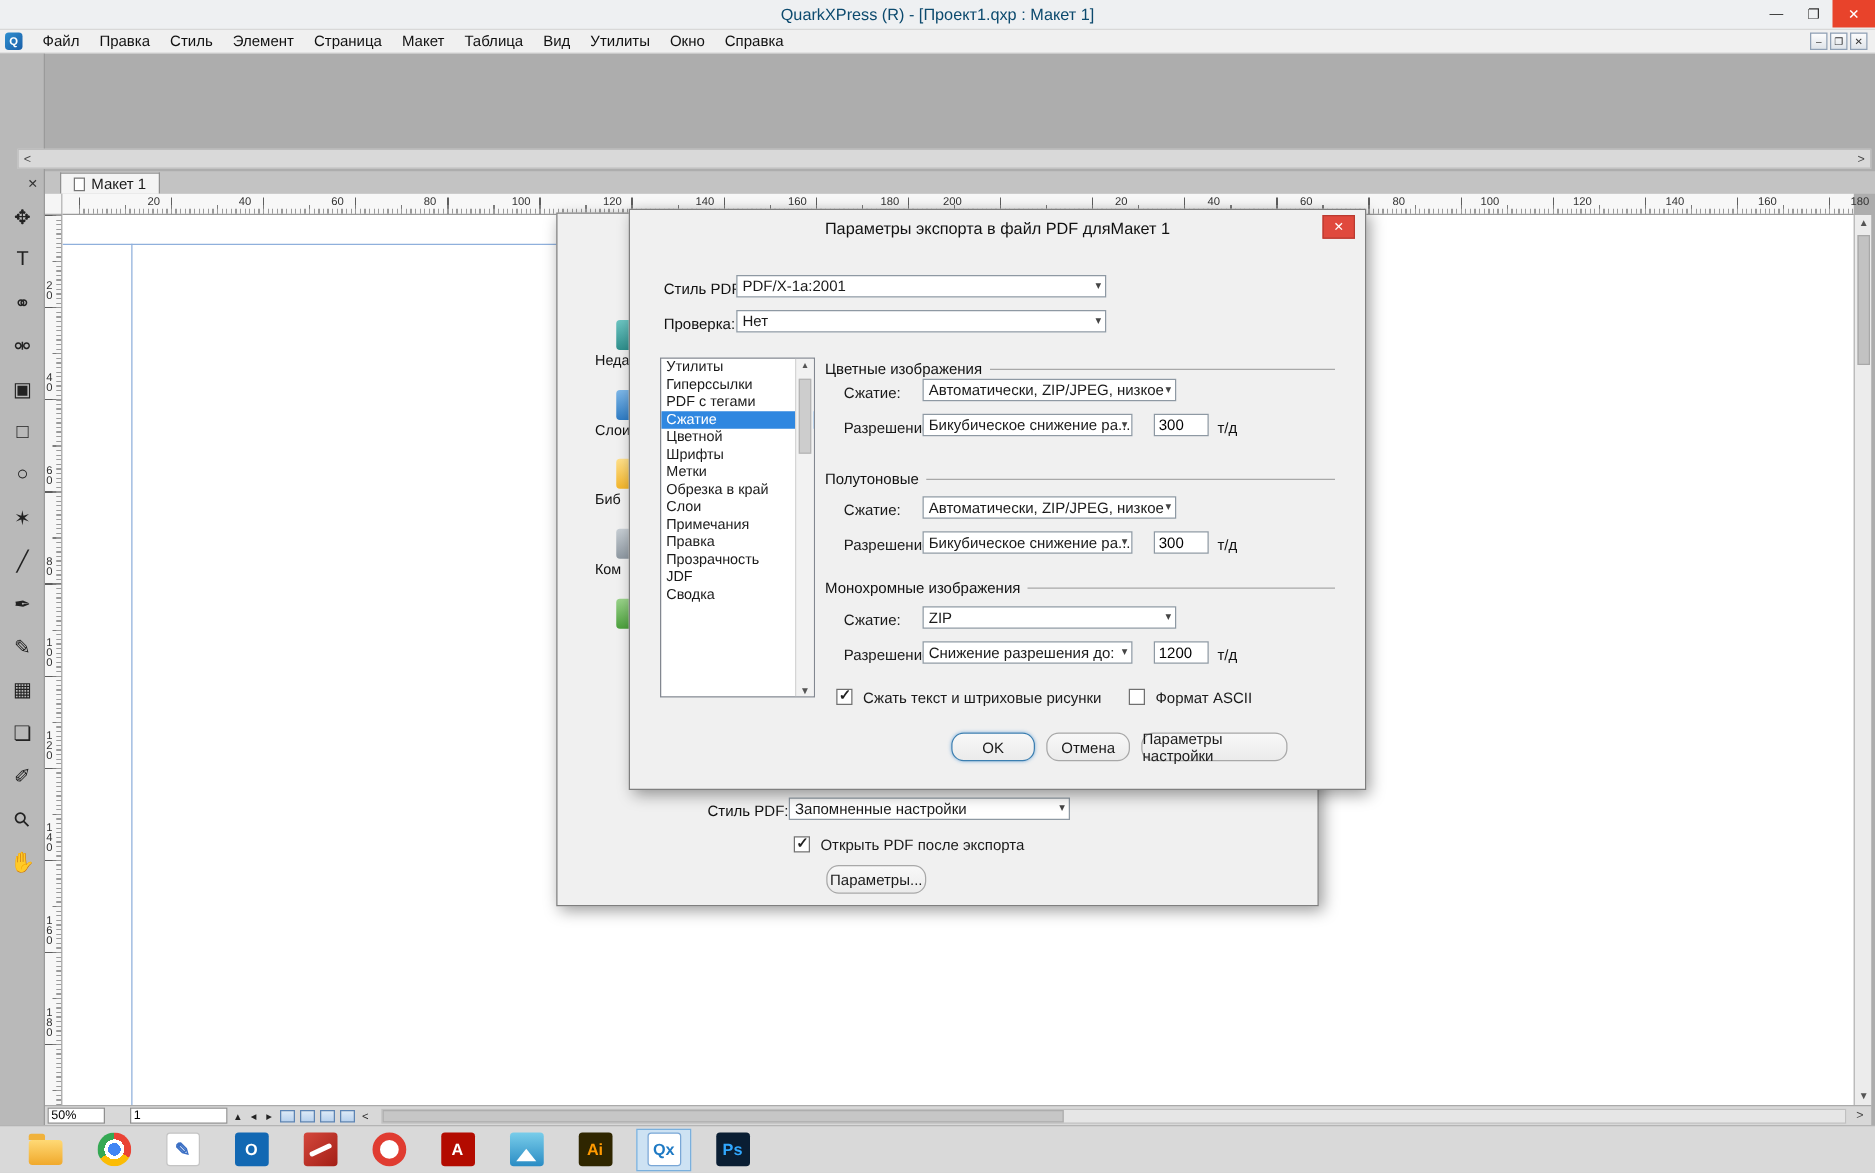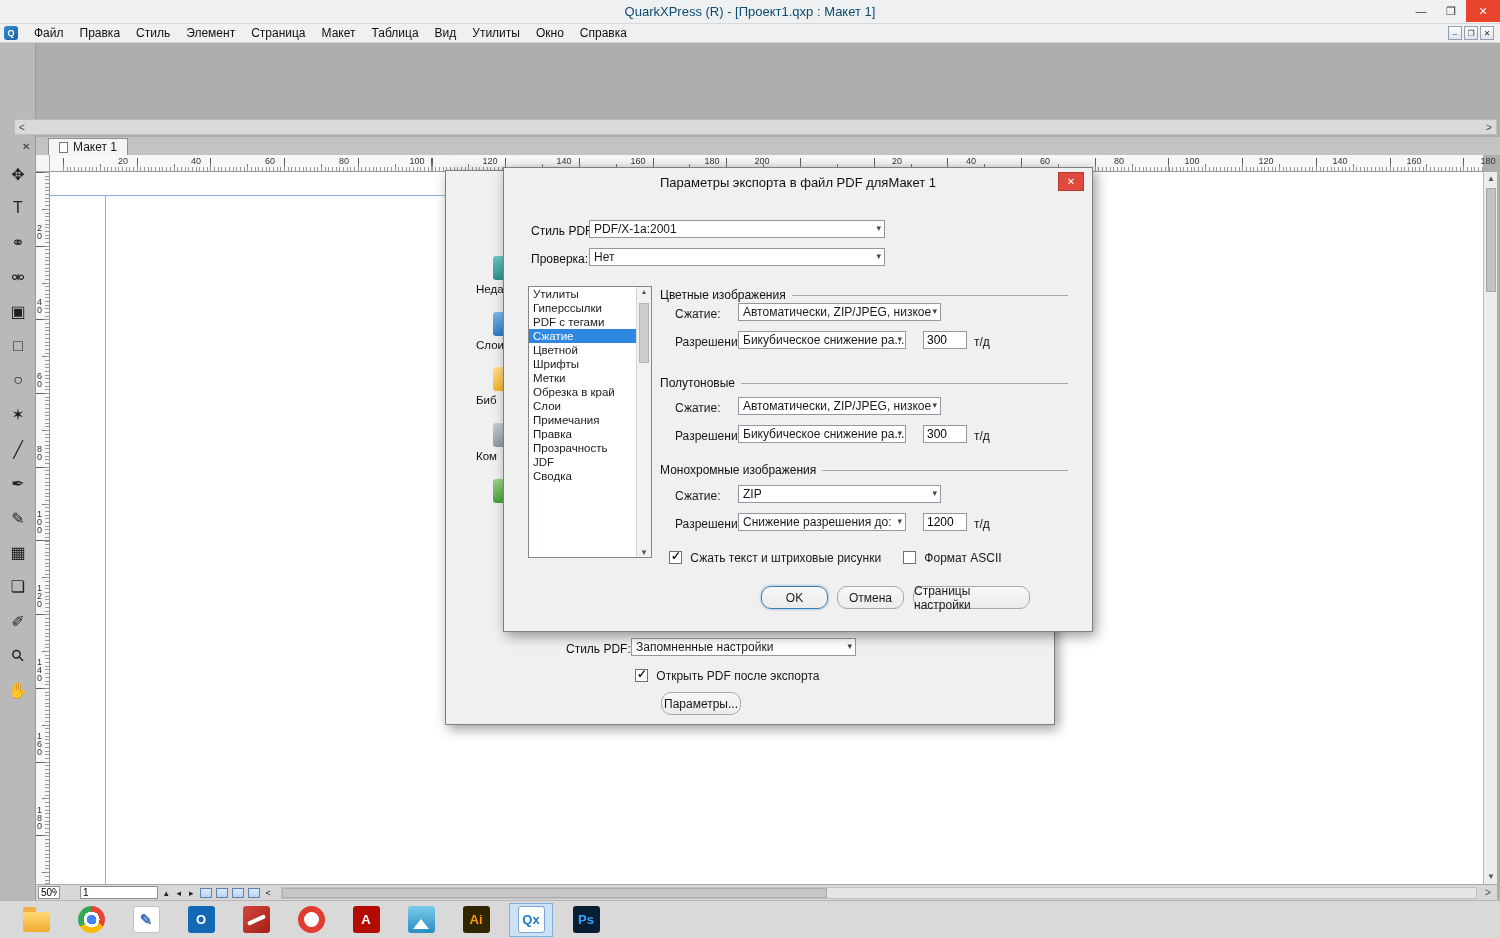--- a/index.html
+++ b/index.html
@@ -63,21 +63,21 @@
   #text-frame { position:absolute; left:92px; top:96px; width:241px; height:173px; border:1px solid #7d97c0; padding:3px 4px; }
   #text-frame .frame-text { font-family:"DejaVu Serif", serif; font-weight:bold; font-size:15px; color:#222; }
 
   
   #vscroll { position:absolute; left:1483px; top:129px; width:14px; height:712px; background:#ececec; border-left:1px solid #bbb; }
   .vs-arrow { position:absolute; left:0; width:14px; height:14px; font-size:8px; color:#555; text-align:center; line-height:14px; }
   #vscroll-thumb { position:absolute; left:2px; top:16px; width:10px; height:104px; background:#c2c2c2; border:1px solid #a8a8a8; }
 
   #statusbar { position:absolute; left:36px; top:841px; width:1461px; height:16px; background:#d8d8d8; border-top:1px solid #aaa; display:flex; align-items:center; gap:4px; padding:0 2px; }
   .status-input { height:13px; border:1px solid #8f8f8f; background:#fff; font-size:10px; font-family:"Liberation Sans",sans-serif; padding:0 2px; }
-  #zoom-box { width:22px; }
+  #zoom-box { width:46px; }
   #page-box { width:78px; margin-left:16px; }
   .nav-glyph { font-size:9px; color:#222; padding:0 2px; }
   .view-icon { width:12px; height:10px; border:1px solid #5b84b5; background:linear-gradient(#dce9f7,#b9d2ee); }
   #hscroll-track { flex:1; height:12px; background:#e6e6e6; border:1px solid #c0c0c0; position:relative; margin-left:4px; }
   #hscroll-thumb { position:absolute; left:0; top:0; height:10px; width:545px; background:#c6c6c6; border:1px solid #adadad; }
   #hscroll-right { width:14px; text-align:center; font-size:10px; color:#444; }
 
   
   .dialog { position:absolute; background:#f0f0f0; border:1px solid #7f7f7f; box-shadow:3px 4px 12px rgba(0,0,0,.4); }
   .dlg-titlebar { position:relative; height:28px; display:flex; align-items:center; justify-content:center; font-size:13px; color:#111; }
@@ -450,21 +450,21 @@
     <span class="cb-label">Формат ASCII</span>
   </div>
 
   <div class="btn default" style="left:229px;top:418px;width:67px">
     <span>OK</span>
   </div>
   <div class="btn" style="left:305px;top:418px;width:67px">
     <span>Отмена</span>
   </div>
   <div class="btn" style="left:381px;top:418px;width:117px">
-    <span>Страницы настройки</span>
+    <span>Параметры настройки</span>
   </div>
 </div>
 
 <div id="taskbar">
   <div id="task-apps">
       <div class="task-btn">
         <div class="app-icon explorer"></div>
       </div>
       <div class="task-btn">
         <div class="app-icon chrome"></div>

